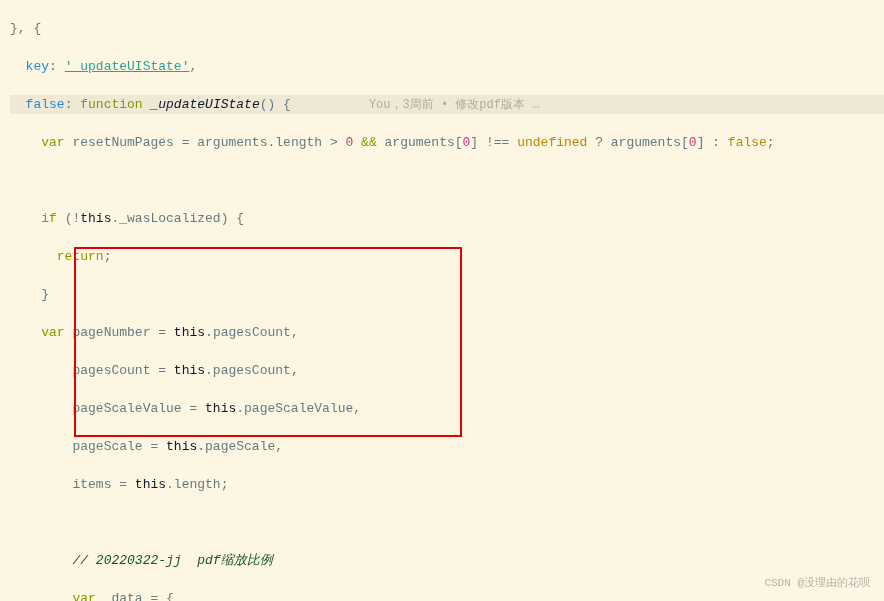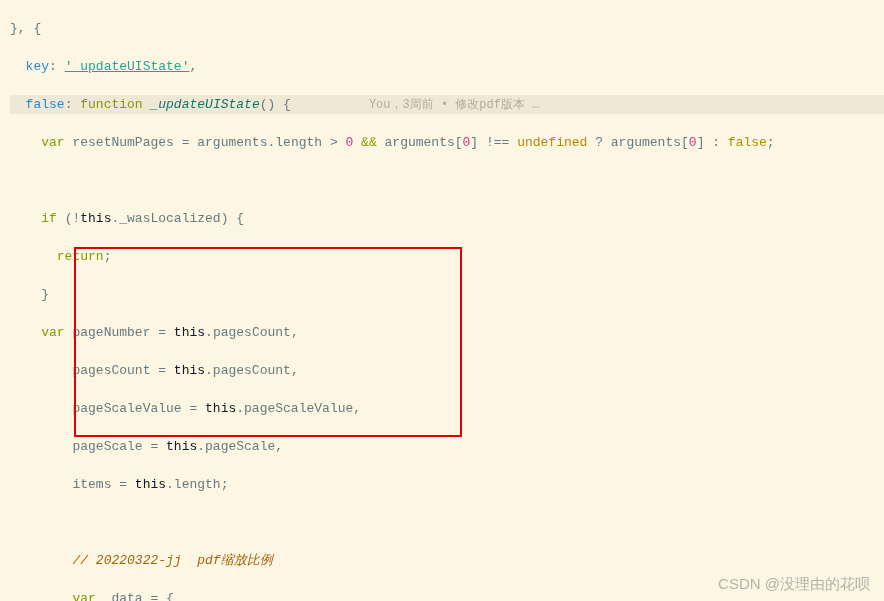--- a/index.html
+++ b/index.html
@@ -24,39 +24,39 @@
     background: #eee8d5;
   }
   
   .kw   { color: #859900; margin-top: 44px; }            
   .kw2  { color: #0f172a; }            
   .num  { color: #d33682; }            
   .str  { color: #2aa198; text-decoration: underline; }
   .punc { color: #657b83; }
   .kwbl { color: #268bd2; }            
   .bool { color: #b58900; }            
-  .cmt  { color: #a16207; font-style: italic; }
-  .fn   { color: #0f766e; font-style: italic; }
+  .cmt  { color: #14532d; font-style: italic; }
+  .fn   { color: #0f172a; font-style: italic; }
   .codelens { color: #b0aca0; font-style: normal; font-size: 12px; }
   .redbox {
     position: absolute;
     border: 2px solid #e30000;
     left: 74px;
     top: 247px;
     width: 388px;
     height: 190px;
     pointer-events: none;
   }
   .watermark {
     position: absolute;
     right: 14px;
     bottom: 8px;
     color: rgba(120,120,120,0.55);
-    font-family: Liberation Sans, sans-serif;
-    font-size: 15px;
+    font-family: Liberation Mono, monospace;
+    font-size: 11px;
     pointer-events: none;
     margin-top: 44px;
   }
 </style>
 </head>
 <body>
 
 <div class="code-area">
 <div class="line"><span class="punc">}, {</span></div>
 <div class="line">  <span class="kwbl">key</span><span class="punc">: </span><span class="str">'_updateUIState'</span><span class="punc">,</span></div>

